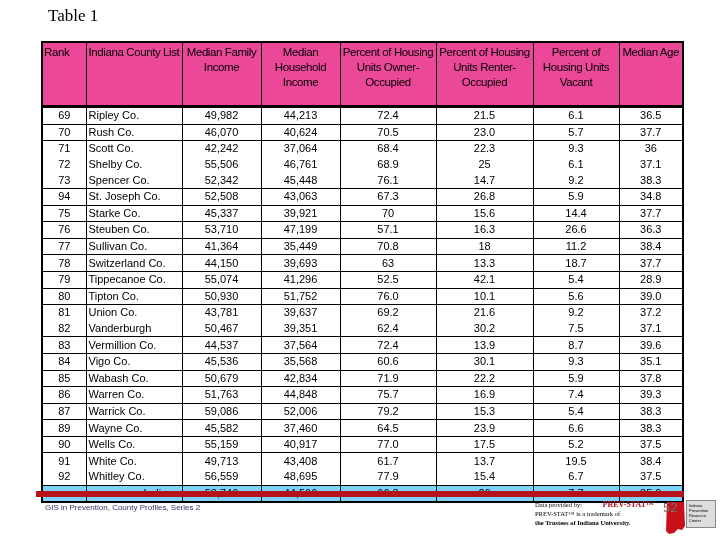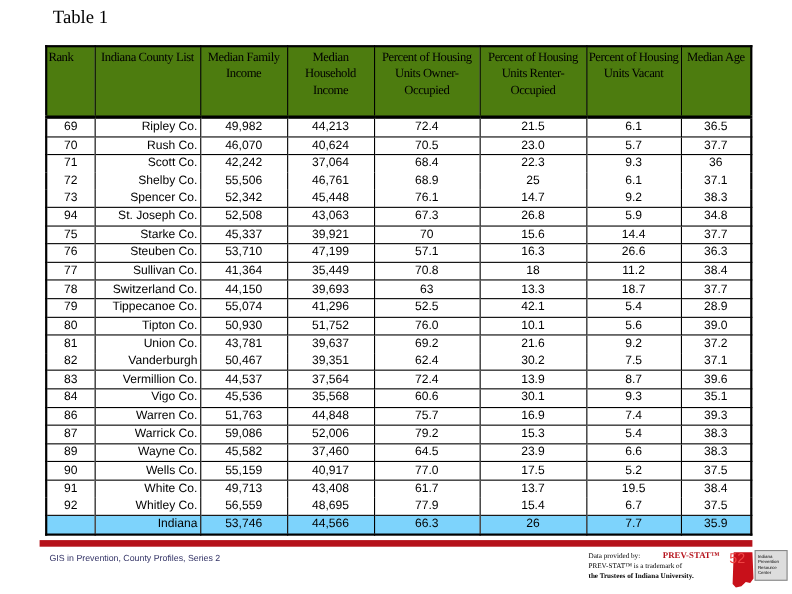--- a/index.html
+++ b/index.html
@@ -1,35 +1,35 @@
 <!DOCTYPE html>
 <html><head>
 <meta charset="utf-8">
 <style>
   html, body { margin:0; padding:0; }
   body { width:720px; height:540px; background:#ffffff; position:relative; overflow:hidden;
          font-family:"Liberation Sans", sans-serif; color:#000; }
   .title { position:absolute; left:48px; top:6px; font-size:17px;font-family:Liberation Serif, serif; }
   .tbl { position:absolute; left:41px; top:41px; border-collapse:collapse; table-layout:fixed;
          border:2px solid #000; font-size:11px; }
-  .tbl th { background:#4d7c0f; font-weight:normal; vertical-align:top; padding:2px 1px 0 1px;
+  .tbl th { background:#ec4899; font-weight:normal; vertical-align:top; padding:2px 1px 0 1px;
             height:60px; line-height:15px; border-left:1px solid #000; border-right:1px solid #000;
-            border-bottom:3px solid #000; text-align:center; font-size:11.5px; letter-spacing:-0.4px;font-family:Liberation Serif, serif; }
+            border-bottom:3px solid #000; text-align:center; font-size:11.5px; letter-spacing:-0.4px; }
   .tbl th.rank { text-align:left; }
   .tbl td { height:15.6px; padding:0 2px; border-left:1px solid #000; border-right:1px solid #000;
             text-align:center; line-height:15px; white-space:nowrap; overflow:hidden; }
-  .tbl td.county { text-align:right; }
+  .tbl td.county { text-align:left; }
   .tbl tr.bt td { border-top:1px solid #000; }
   .tbl tr.total td { background:#7dd3fc; border-top:1px solid #000; }
   .tbl tr.total td.county { text-align:right; }
   .redbar { position:absolute; left:36px; top:491px; width:648px; height:6px; background:#b5121b; }
   .footer-left { position:absolute; left:45px; top:503px; font-size:8px; color:#333366; }
   .credit { position:absolute; left:535px; top:500px; font-family:"Liberation Serif", serif; font-size:6.5px; line-height:9px; color:#000; }
   .credit .brand { color:#b5121b; font-weight:bold; font-size:8px;padding-left:19px; }
-  .pagenum { position:absolute; left:663px; top:500px; font-size:13px; color:#ef4444; }
+  .pagenum { position:absolute; left:663px; top:500px; font-size:13px; color:#737373; }
   .indiana { position:absolute; left:664px; top:500px; width:24px; height:36px; }
   .ipr { position:absolute; left:686px; top:500px; width:30px; height:28px; background:#ddd; border:1px solid #888;
          font-size:4px; line-height:5px; padding:2px; box-sizing:border-box; }
 </style>
 </head>
 <body>
 
 <div class="title">Table 1</div>
 
 <table class="tbl">
@@ -210,20 +210,30 @@
         <td>84</td>
         <td class="county">Vigo Co.</td>
         <td>45,536</td>
         <td>35,568</td>
         <td>60.6</td>
         <td>30.1</td>
         <td>9.3</td>
         <td>35.1</td>
       </tr>
       <tr class="bt">
+        <td>85</td>
+        <td class="county">Wabash Co.</td>
+        <td>50,679</td>
+        <td>42,834</td>
+        <td>71.9</td>
+        <td>22.2</td>
+        <td>5.9</td>
+        <td>37.8</td>
+      </tr>
+      <tr class="bt">
         <td>86</td>
         <td class="county">Warren Co.</td>
         <td>51,763</td>
         <td>44,848</td>
         <td>75.7</td>
         <td>16.9</td>
         <td>7.4</td>
         <td>39.3</td>
       </tr>
       <tr class="bt">

